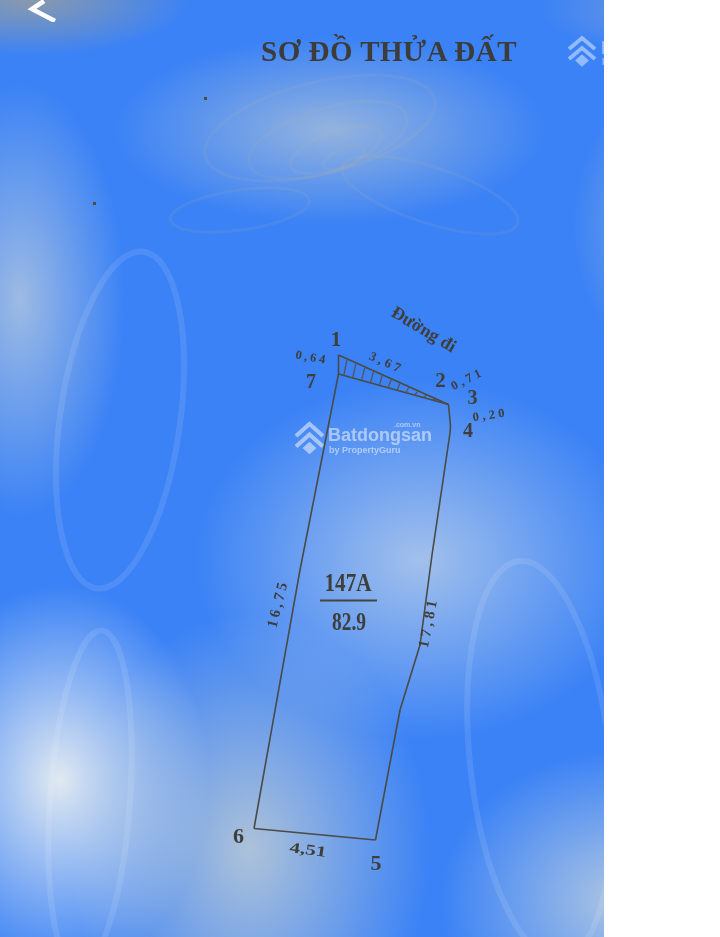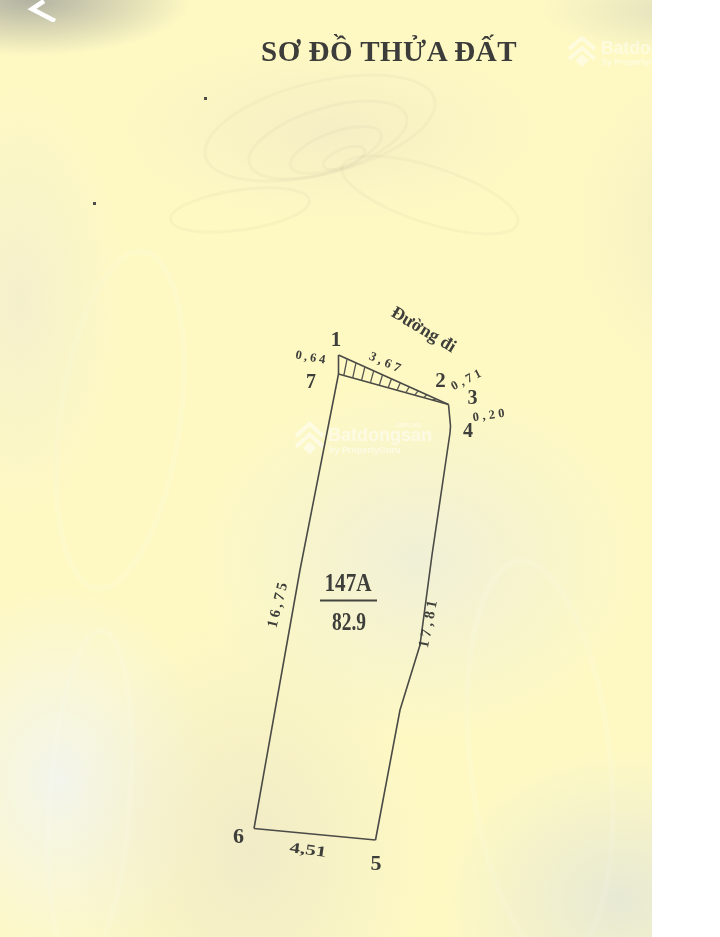--- a/index.html
+++ b/index.html
@@ -1,16 +1,16 @@
 <!DOCTYPE html>
 <html><head>
 <meta charset="utf-8">
 <style>
 html,body{margin:0;padding:0}
-#page{position:relative;width:652px;height:937px;overflow:hidden;background:#fef9c3;font-family:"Liberation Serif",serif}
+#page{position:relative;width:604px;height:937px;overflow:hidden;background:#3b82f6;font-family:"Liberation Serif",serif}
 .blob{position:absolute;pointer-events:none}
 </style>
 </head>
 <body>
 <div id="page">
 
 <div class="blob" style="left:0;top:0;width:720px;height:937px;background:
  radial-gradient(230px 80px at 30px 0px, rgba(158,160,154,.8), rgba(158,160,154,0) 70%),
  radial-gradient(200px 60px at 690px 10px, rgba(190,192,184,.45), rgba(190,192,184,0) 75%),
  radial-gradient(300px 130px at 330px 130px, rgba(236,228,198,.5), rgba(236,228,198,0) 72%),

